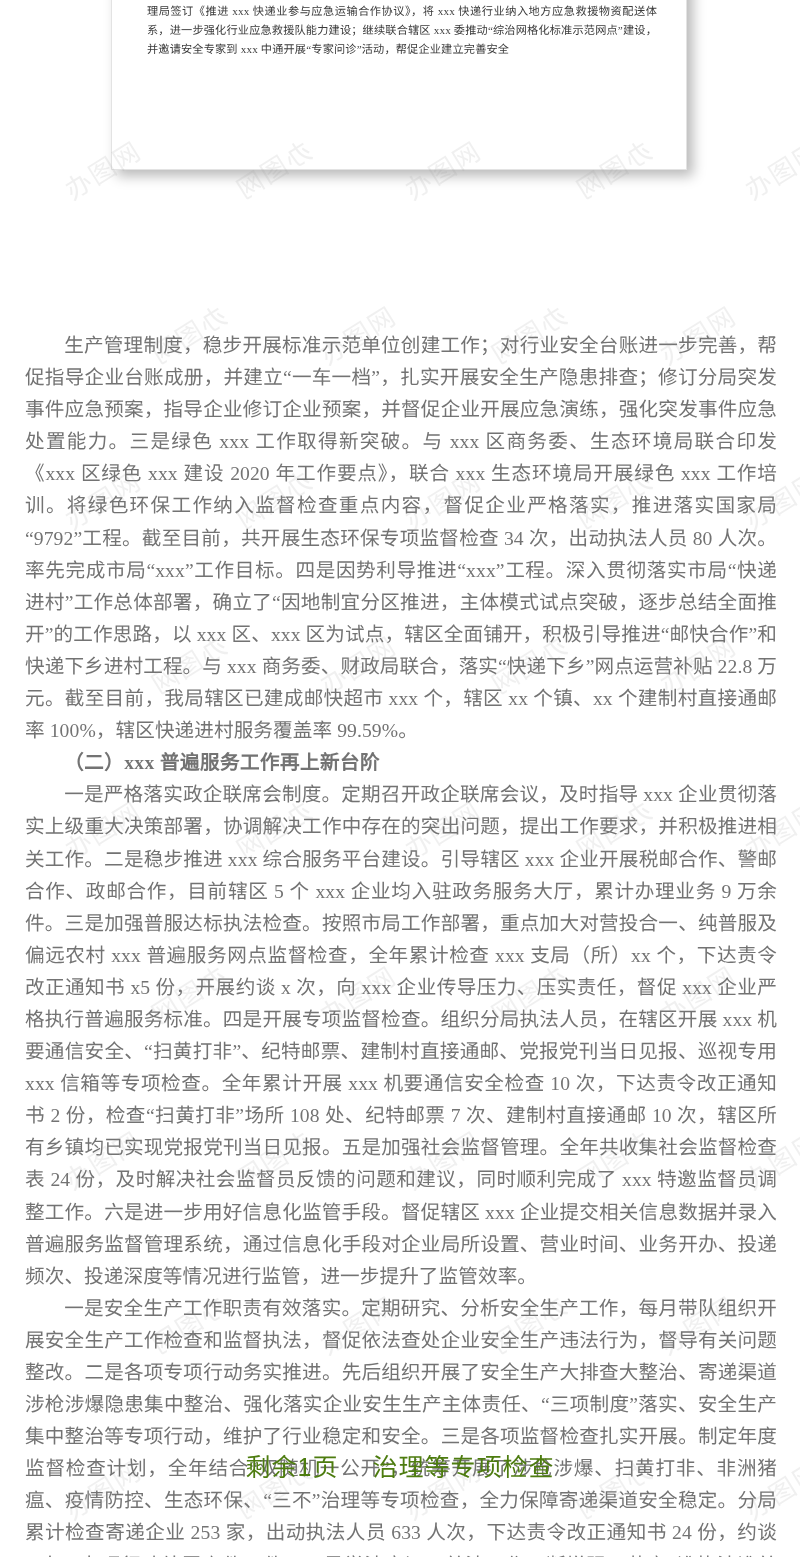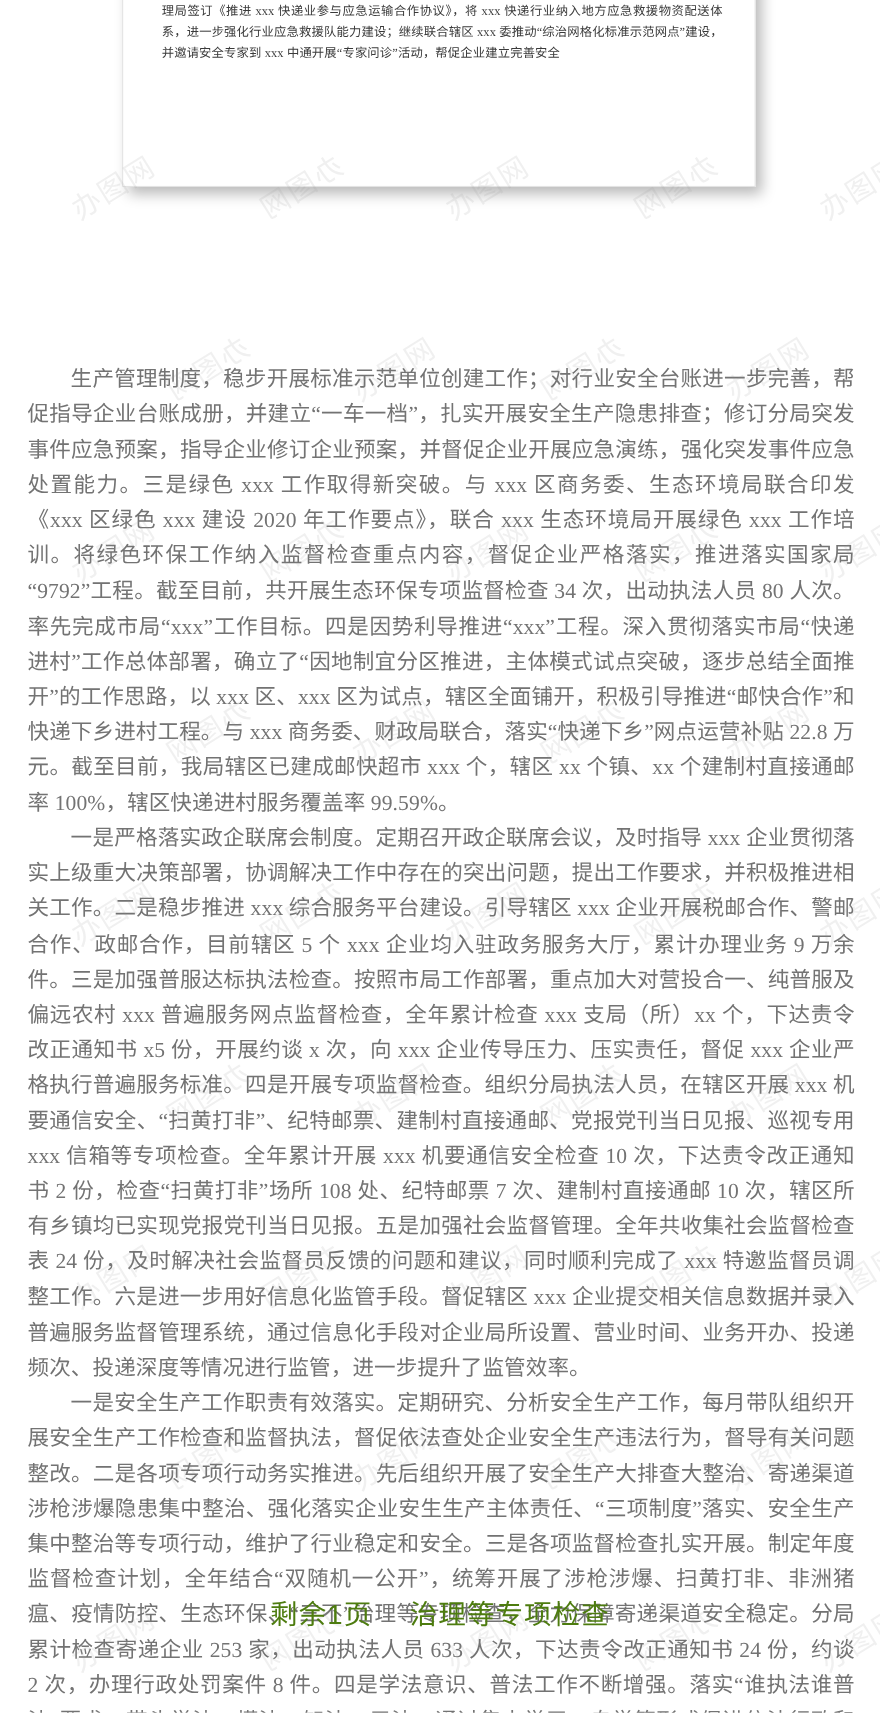--- a/index.html
+++ b/index.html
@@ -113,20 +113,21 @@
 
 <div class="page-card">
   <div class="page-card-inner">
     <p>理局签订《推进 xxx 快递业参与应急运输合作协议》，将 xxx 快递行业纳入地方应急救援物资配送体系，进一步强化行业应急救援队能力建设；继续联合辖区 xxx 委推动“综治网格化标准示范网点”建设，并邀请安全专家到 xxx 中通开展“专家问诊”活动，帮促企业建立完善安全</p>
   </div>
 </div>
 
 <div class="doc-body">
   <p class="indent">生产管理制度，稳步开展标准示范单位创建工作；对行业安全台账进一步完善，帮促指导企业台账成册，并建立“一车一档”，扎实开展安全生产隐患排查；修订分局突发事件应急预案，指导企业修订企业预案，并督促企业开展应急演练，强化突发事件应急处置能力。三是绿色 xxx 工作取得新突破。与 xxx 区商务委、生态环境局联合印发《xxx 区绿色 xxx 建设 2020 年工作要点》，联合 xxx 生态环境局开展绿色 xxx 工作培训。将绿色环保工作纳入监督检查重点内容，督促企业严格落实，推进落实国家局“9792”工程。截至目前，共开展生态环保专项监督检查 34 次，出动执法人员 80 人次。率先完成市局“xxx”工作目标。四是因势利导推进“xxx”工程。深入贯彻落实市局“快递进村”工作总体部署，确立了“因地制宜分区推进，主体模式试点突破，逐步总结全面推开”的工作思路，以 xxx 区、xxx 区为试点，辖区全面铺开，积极引导推进“邮快合作”和快递下乡进村工程。与 xxx 商务委、财政局联合，落实“快递下乡”网点运营补贴 22.8 万元。截至目前，我局辖区已建成邮快超市 xxx 个，辖区 xx 个镇、xx 个建制村直接通邮率 100%，辖区快递进村服务覆盖率 99.59%。</p>
 
+  <p class="head">（二）xxx 普遍服务工作再上新台阶</p>
 
   <p class="indent">一是严格落实政企联席会制度。定期召开政企联席会议，及时指导 xxx 企业贯彻落实上级重大决策部署，协调解决工作中存在的突出问题，提出工作要求，并积极推进相关工作。二是稳步推进 xxx 综合服务平台建设。引导辖区 xxx 企业开展税邮合作、警邮合作、政邮合作，目前辖区 5 个 xxx 企业均入驻政务服务大厅，累计办理业务 9 万余件。三是加强普服达标执法检查。按照市局工作部署，重点加大对营投合一、纯普服及偏远农村 xxx 普遍服务网点监督检查，全年累计检查 xxx 支局（所）xx 个，下达责令改正通知书 x5 份，开展约谈 x 次，向 xxx 企业传导压力、压实责任，督促 xxx 企业严格执行普遍服务标准。四是开展专项监督检查。组织分局执法人员，在辖区开展 xxx 机要通信安全、“扫黄打非”、纪特邮票、建制村直接通邮、党报党刊当日见报、巡视专用 xxx 信箱等专项检查。全年累计开展 xxx 机要通信安全检查 10 次，下达责令改正通知书 2 份，检查“扫黄打非”场所 108 处、纪特邮票 7 次、建制村直接通邮 10 次，辖区所有乡镇均已实现党报党刊当日见报。五是加强社会监督管理。全年共收集社会监督检查表 24 份，及时解决社会监督员反馈的问题和建议，同时顺利完成了 xxx 特邀监督员调整工作。六是进一步用好信息化监管手段。督促辖区 xxx 企业提交相关信息数据并录入普遍服务监督管理系统，通过信息化手段对企业局所设置、营业时间、业务开办、投递频次、投递深度等情况进行监管，进一步提升了监管效率。</p>
 
 
   <p class="indent">一是安全生产工作职责有效落实。定期研究、分析安全生产工作，每月带队组织开展安全生产工作检查和监督执法，督促依法查处企业安全生产违法行为，督导有关问题整改。二是各项专项行动务实推进。先后组织开展了安全生产大排查大整治、寄递渠道涉枪涉爆隐患集中整治、强化落实企业安生生产主体责任、“三项制度”落实、安全生产集中整治等专项行动，维护了行业稳定和安全。三是各项监督检查扎实开展。制定年度监督检查计划，全年结合“双随机一公开”，统筹开展了涉枪涉爆、扫黄打非、非洲猪瘟、疫情防控、生态环保、“三不”治理等专项检查，全力保障寄递渠道安全稳定。分局累计检查寄递企业 253 家，出动执法人员 633 人次，下达责令改正通知书 24 份，约谈 2 次，办理行政处罚案件 8 件。四是学法意识、普法工作不断增强。落实“谁执法谁普法”要求，带头学法、懂法、知法、用法，通过集中学习、自学等形式促进依法行政和执法办案水平提升。五是建立联合监管机制。加强与辖区公安、国安、消防、应急、市场监管等部门的沟通联系，建立联合监管机制，开展联合执法检查。累计开展 xxx 业反恐、禁毒、打击侵权假冒、野生动植物保护、“扫黄打非”等联合检查 10 次。</p>
 
 </div>
 
 <div class="watermark-layer" id="wm-layer">
     <span class="wm" style="left: 60px; top: 150px;">办图网</span>

